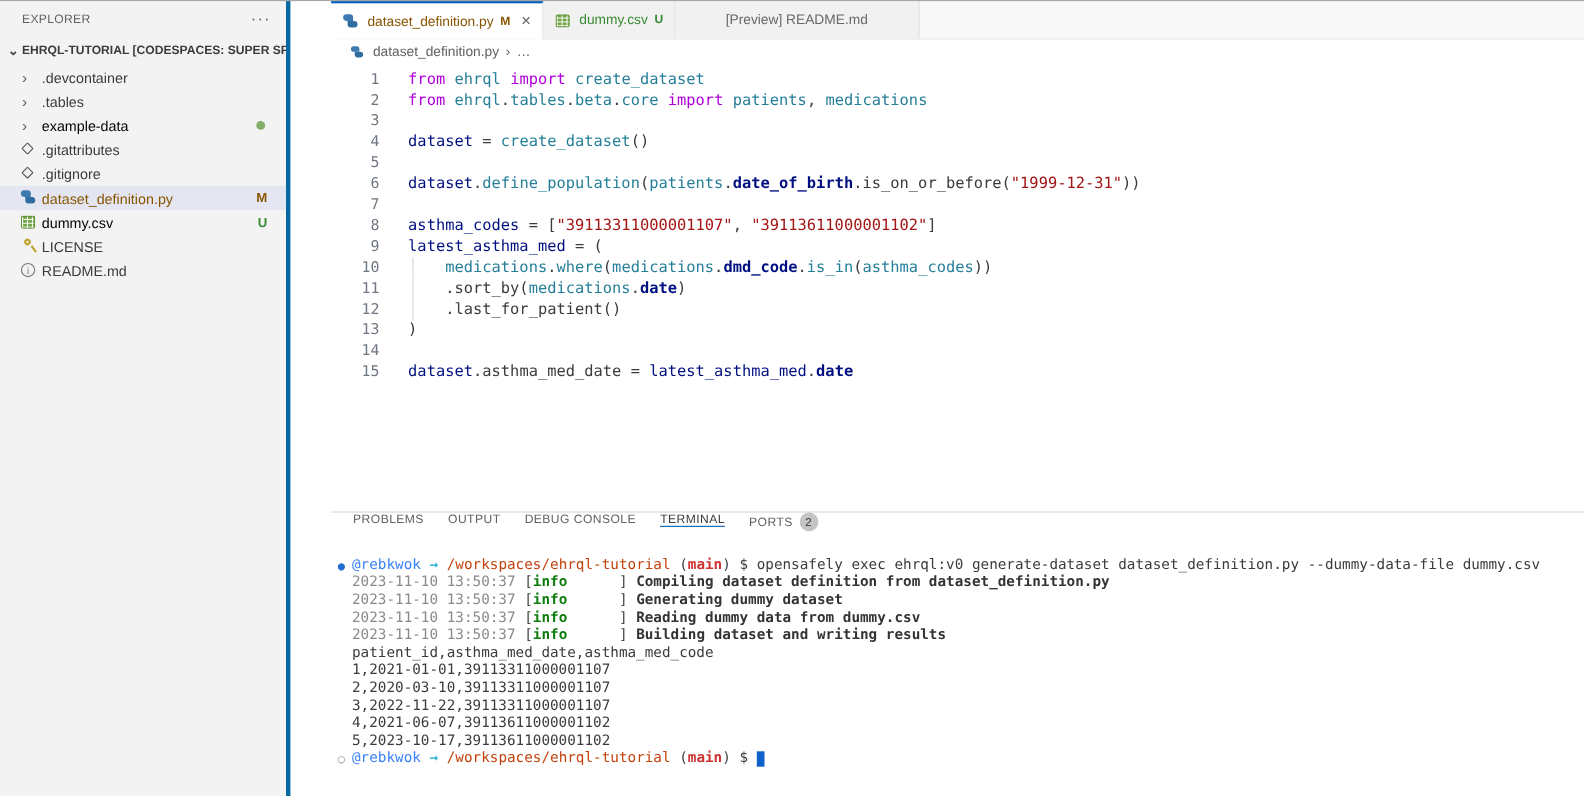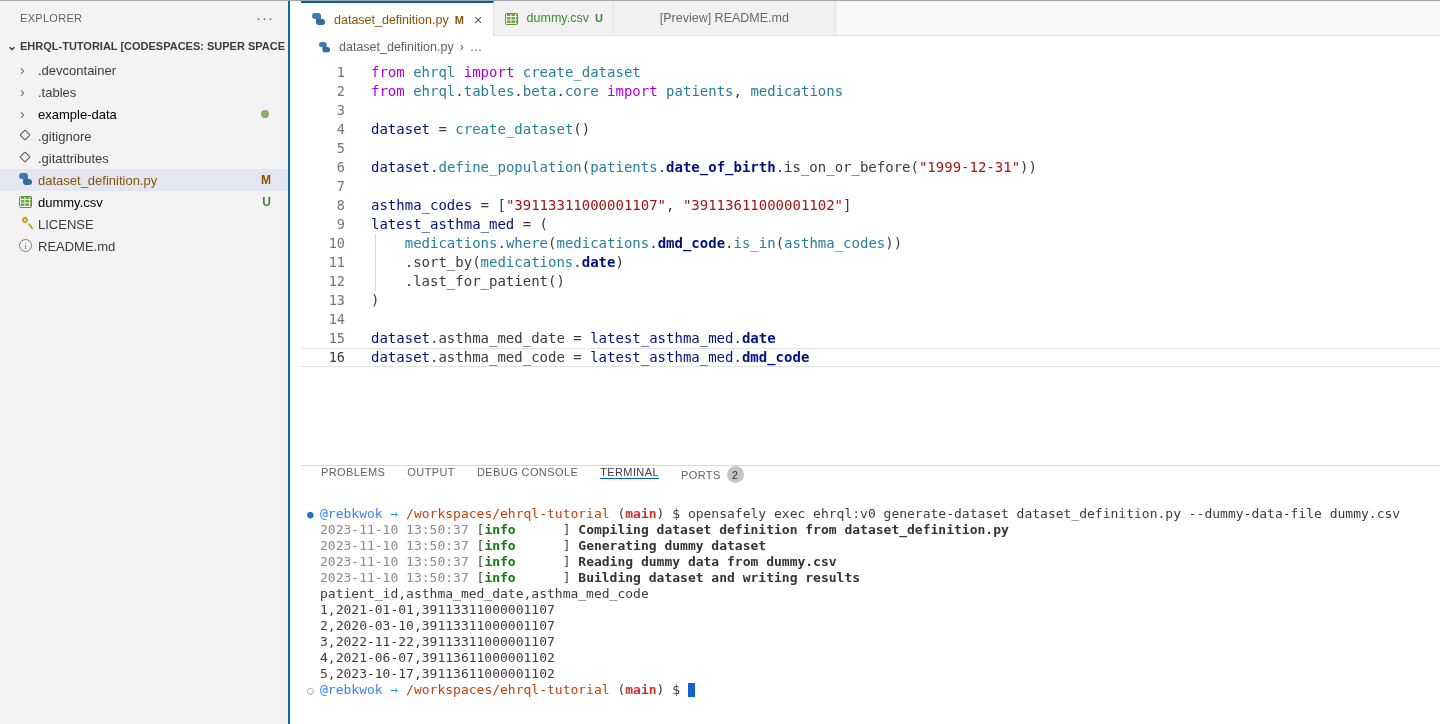--- a/index.html
+++ b/index.html
@@ -5,21 +5,21 @@
   * { box-sizing: border-box; }
   html,body { margin:0; padding:0; }
   body {
     width:1440px; height:724px; position:relative; overflow:hidden;
     background:#fff; font-family:"Liberation Sans", sans-serif;
     -webkit-font-smoothing:antialiased;
   }
   .top-line { position:absolute; top:0; left:0; right:0; height:1px; background:#a6a6a6; z-index:10; }
 
   
-  .sidebar { position:absolute; left:0; top:1px; bottom:0; width:290px; background:#f3f3f3; border-right:2px solid #0369a1; }
+  .sidebar { position:absolute; left:0; top:1px; bottom:0; width:264px; background:#f3f3f3; border-right:4px solid #0369a1; }
   .sb-header { height:34px; display:flex; align-items:center; justify-content:space-between; padding:0 14px 0 20px; }
   .sb-title { font-size:11px; color:#616161; letter-spacing:.3px; }
   .sb-more { color:#616161; font-size:15px; letter-spacing:1px; cursor:pointer; line-height:10px; }
   .ws-header { height:22px; display:flex; align-items:center; padding-left:4px; font-size:11px; font-weight:bold; color:#3b3b3b; white-space:nowrap; overflow:hidden; }
   .ws-chev { width:16px; flex:none; color:#424242; font-size:12px; text-align:center; }
   .ws-label { overflow:hidden; white-space:nowrap; }
   .file-list { margin-top:2px; }
   .srow { height:22px; display:flex; align-items:center; padding-left:18px; font-size:13px; color:#3b3b3b; position:relative; cursor:pointer; }
   .srow.sel { background:#e4e6f1; }
   .slot { width:20px; flex:none; position:relative; height:16px; display:inline-block; }
@@ -116,27 +116,27 @@
       </div>
       <div class="srow">
         <span class="chev">›</span>
         <span class="fname green">example-data</span>
         <span class="dot-badge"></span>
       </div>
       <div class="srow">
         <span class="slot">
           <i class="git-d"></i>
         </span>
+        <span class="fname ">.gitattributes</span>
+      </div>
+      <div class="srow">
+        <span class="slot">
+          <i class="git-d"></i>
+        </span>
         <span class="fname ">.gitignore</span>
-      </div>
-      <div class="srow">
-        <span class="slot">
-          <i class="git-d"></i>
-        </span>
-        <span class="fname ">.gitattributes</span>
       </div>
       <div class="srow sel">
         <span class="slot">
           <i class="py-a"></i>
           <i class="py-b"></i>
         </span>
         <span class="fname modified">dataset_definition.py</span>
         <span class="fbadge modified">M</span>
       </div>
       <div class="srow">
@@ -202,21 +202,20 @@
         <div class="cline"><span class="gutter">6</span><span class="ctext"><span class="v">dataset</span><span class="d">.</span><span class="t">define_population</span><span class="d">(</span><span class="t">patients</span><span class="d">.</span><span class="b">date_of_birth</span><span class="d">.is_on_or_before(</span><span class="s">"1999-12-31"</span><span class="d">))</span></span></div>
         <div class="cline"><span class="gutter">7</span><span class="ctext"></span></div>
         <div class="cline"><span class="gutter">8</span><span class="ctext"><span class="v">asthma_codes</span><span class="d"> = [</span><span class="s">"39113311000001107"</span><span class="d">, </span><span class="s">"39113611000001102"</span><span class="d">]</span></span></div>
         <div class="cline"><span class="gutter">9</span><span class="ctext"><span class="v">latest_asthma_med</span><span class="d"> = (</span></span></div>
         <div class="cline"><span class="gutter">10</span><span class="ctext guide"><span class="d">    </span><span class="t">medications</span><span class="d">.</span><span class="t">where</span><span class="d">(</span><span class="t">medications</span><span class="d">.</span><span class="b">dmd_code</span><span class="d">.</span><span class="t">is_in</span><span class="d">(</span><span class="t">asthma_codes</span><span class="d">))</span></span></div>
         <div class="cline"><span class="gutter">11</span><span class="ctext guide"><span class="d">    .sort_by(</span><span class="t">medications</span><span class="d">.</span><span class="b">date</span><span class="d">)</span></span></div>
         <div class="cline"><span class="gutter">12</span><span class="ctext guide"><span class="d">    .last_for_patient()</span></span></div>
         <div class="cline"><span class="gutter">13</span><span class="ctext"><span class="d">)</span></span></div>
         <div class="cline"><span class="gutter">14</span><span class="ctext"></span></div>
         <div class="cline"><span class="gutter">15</span><span class="ctext"><span class="v">dataset</span><span class="d">.asthma_med_date = </span><span class="v">latest_asthma_med</span><span class="d">.</span><span class="b">date</span></span></div>
-        <div class="cline cur"><span class="gutter curnum">16</span><span class="ctext"><span class="v">dataset</span><span class="d">.asthma_med_code = </span><span class="v">latest_asthma_med</span><span class="d">.</span><span class="b">dmd_code</span></span></div>
       </div>
   </div>
 </div>
 
 <div class="panel" style="left:301px;">
   <div class="panel-tabs">
       <div class="ptab">
         <span>PROBLEMS</span>
       </div>
       <div class="ptab">

